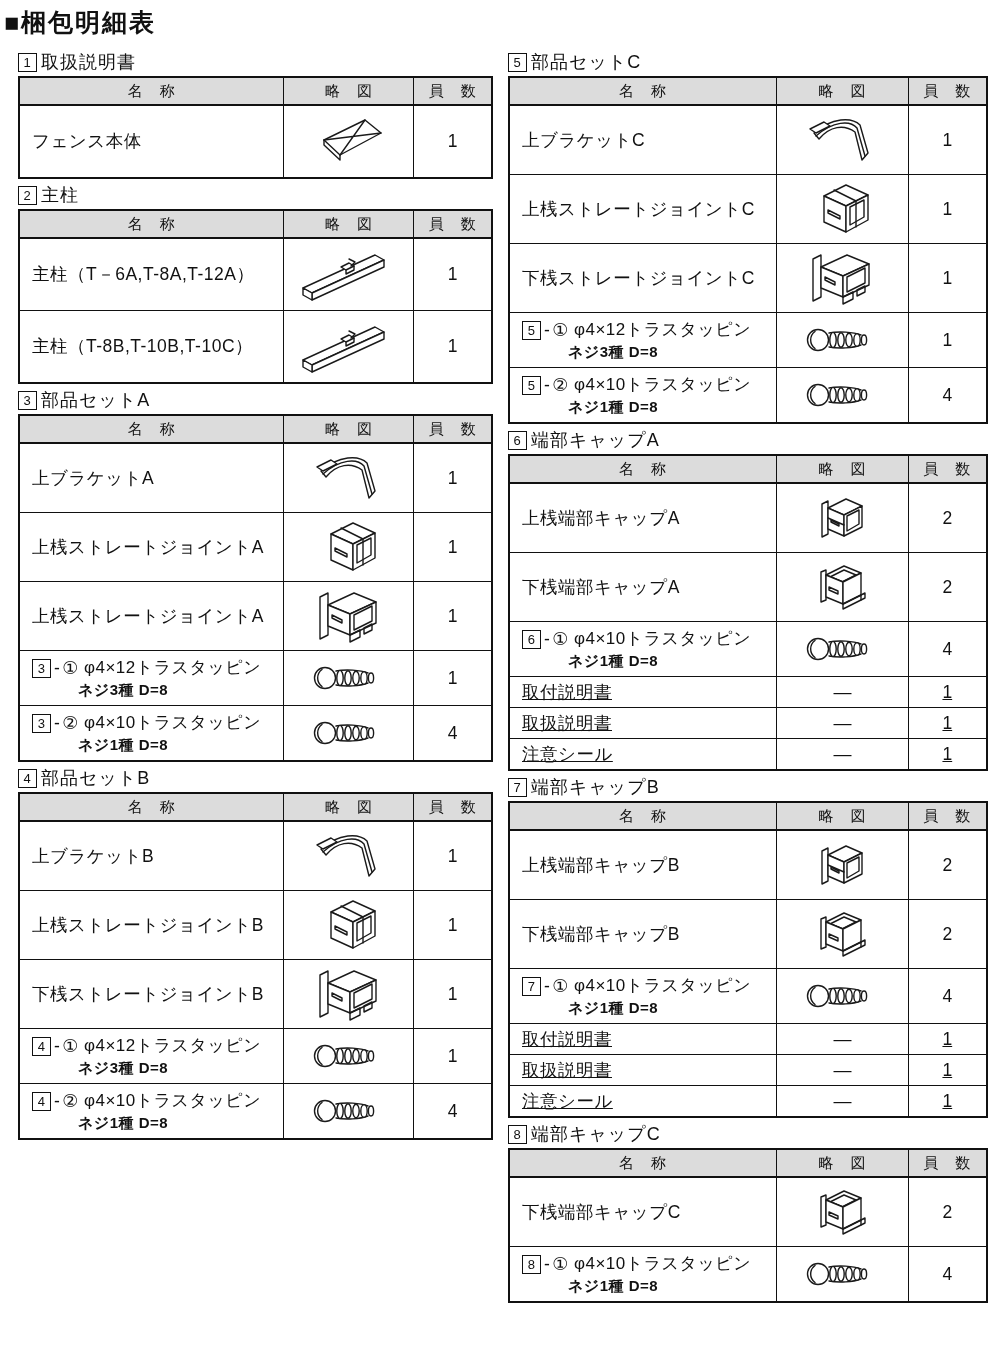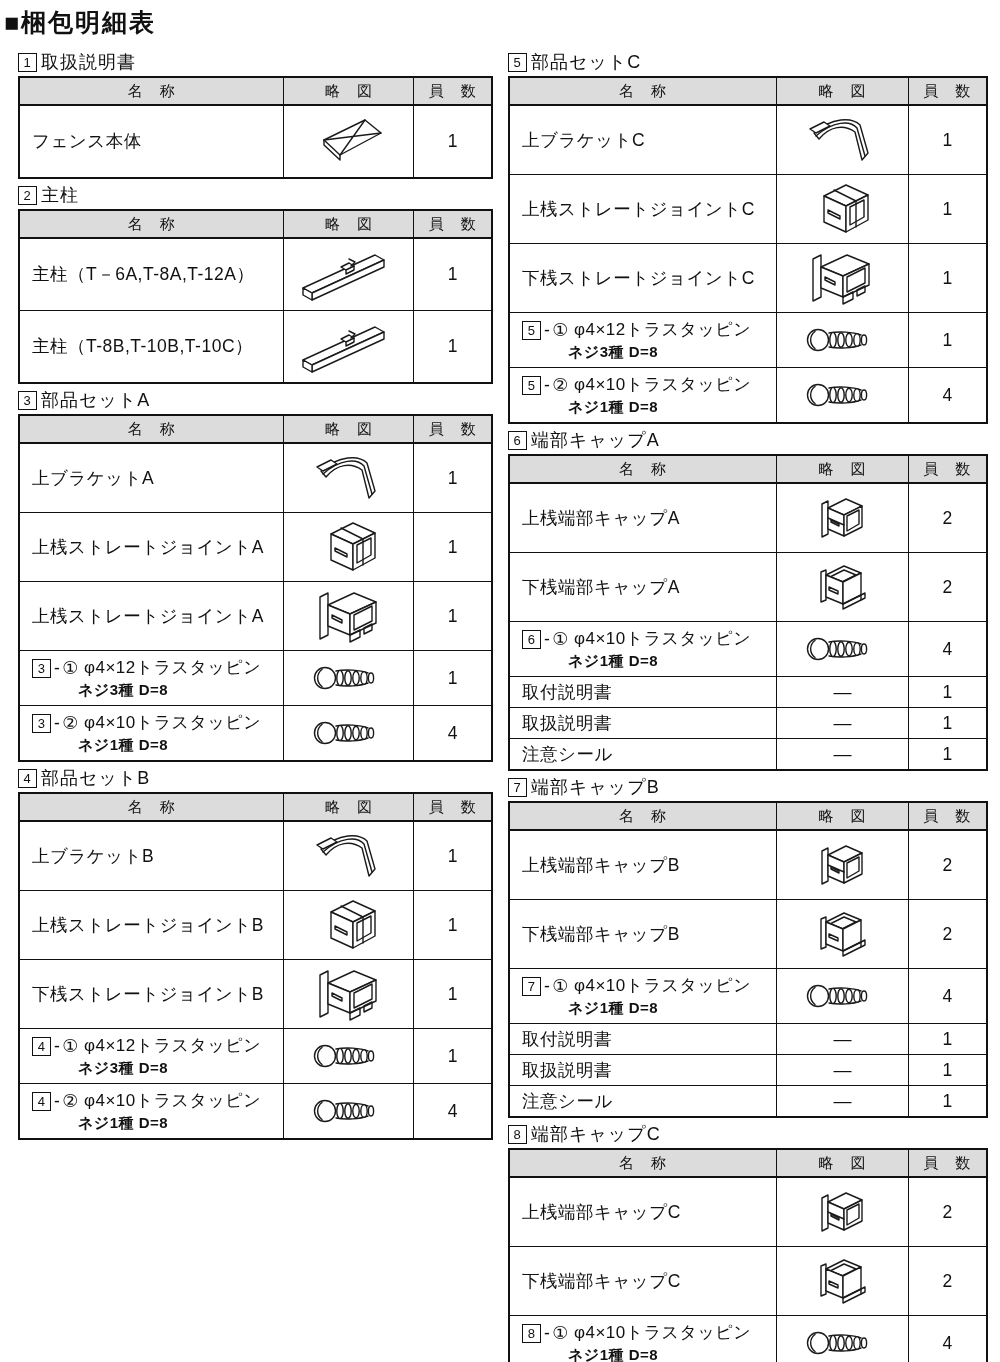--- a/index.html
+++ b/index.html
@@ -38,21 +38,21 @@
   }
   col.c1{width:56%;} col.c2{width:27.5%;} col.c3{width:16.5%;}
   .parts th{
     background:#dcdcdc;border:1.6px solid #111;border-bottom-width:2.5px;
     height:26px;padding:0;font-weight:normal;font-size:15px;letter-spacing:1px;
   }
   .parts td{border:1.6px solid #111;padding:0;vertical-align:middle;}
   .r-xl  td{height:67px;}
   .r-tall td{height:64px;}
   .r-mid td{height:50px;}
-  .r-slim td{height:26px;}
+  .r-slim td{height:26px;text-decoration:underline;}
 
   td.c-name{padding:2px 4px 2px 12px;font-size:17.5px;letter-spacing:0.5px;line-height:1.3;}
   .r-slim td.c-name{font-size:17.5px;}
   td.c-sketch{text-align:center;}
   td.c-qty{text-align:center;font-size:17.5px;}
 
   .line1{display:flex;align-items:center;gap:2px;white-space:nowrap;}
   .pbox{
     display:inline-flex;align-items:center;justify-content:center;
     width:17px;height:17px;border:1.4px solid #111;font-size:13px;line-height:1;flex:0 0 auto;
@@ -694,35 +694,20 @@
             </colgroup>
             <thead>
               <tr>
                 <th class="h-name">名　称</th>
                 <th class="h-sketch">略　図</th>
                 <th class="h-qty">員　数</th>
               </tr>
             </thead>
             <tbody>
               <tr class="r-tall">
-                <td class="c-name"><span class="nm">上桟端部キャップC</span></td>
-                <td class="c-sketch">
-                  <svg viewBox="0 0 54 54" width="54" height="54">
-                    <path class="f" d="M7 13 L13 10 L13 43 L7 46 Z"></path>
-                    <path class="f" d="M13 17 L31 8 L47 15 L29 24 Z"></path>
-                    <path class="f" d="M13 17 L29 24 L29 45 L13 38 Z"></path>
-                    <path class="f" d="M29 24 L47 15 L47 36 L29 45 Z"></path>
-                    <path d="M32 25 L44 19 L44 33 L32 40 Z"></path>
-                    <path d="M13 27 L29 34"></path>
-                    <path d="M16 29 L24 33 L24 35 L16 31 Z"></path>
-                  </svg>
-                </td>
-                <td class="c-qty">2</td>
-              </tr>
-              <tr class="r-tall">
                 <td class="c-name"><span class="nm">下桟端部キャップC</span></td>
                 <td class="c-sketch">
                   <svg viewBox="0 0 56 54" width="56" height="54">
                     <path class="f" d="M7 12 L12 10 L12 40 L7 42 Z"></path>
                     <path class="f" d="M12 15 L30 6 L47 13 L29 22 Z"></path>
                     <path d="M16 17 L30 10 L42 15 L28 22 Z"></path>
                     <path class="f" d="M12 15 L29 22 L29 44 L12 37 Z"></path>
                     <path class="f" d="M29 22 L47 13 L47 35 L29 44 Z"></path>
                     <path d="M15 27 L24 31 L24 34 L15 30 Z"></path>
                     <path d="M29 44 L47 35 L47 40 L29 49 Z"></path>

